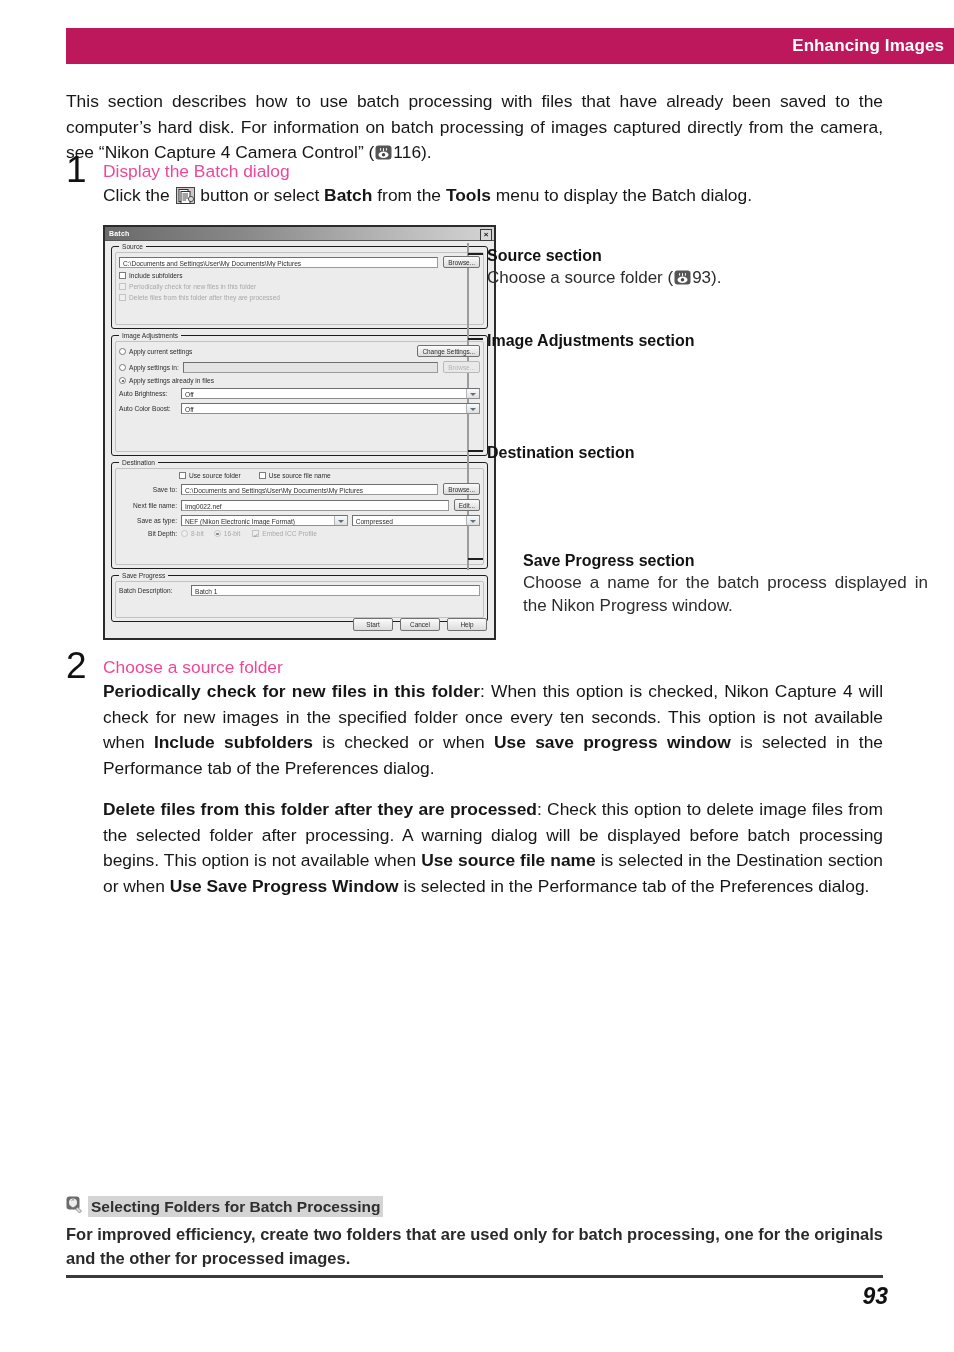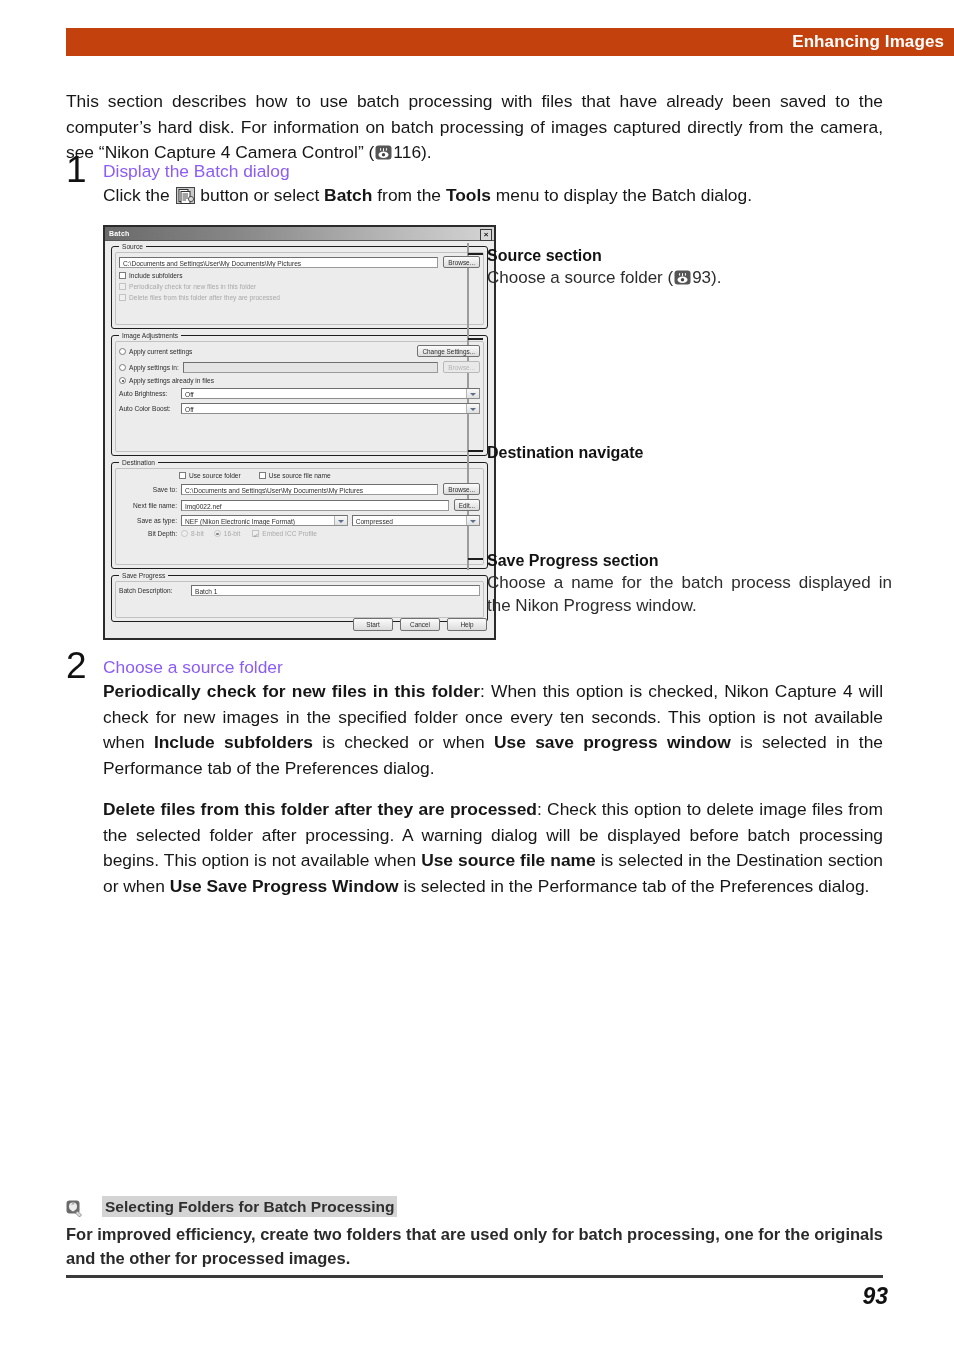--- a/index.html
+++ b/index.html
@@ -15,22 +15,22 @@
     color: #1a1a1a;
     overflow: hidden;
   }
 
   
   .page-header {
     position: absolute;
     left: 66px;
     top: 28px;
     width: 888px;
-    height: 28px;
-    background: #c2410c;
+    height: 36px;
+    background: #be185d;
   }
   .page-header .hdr-title {
     position: absolute;
     right: 10px;
     top: 50%;
     transform: translateY(-50%);
     color: #ffffff;
     font-size: 17px;
     font-weight: bold;
     letter-spacing: 0.1px;
@@ -62,21 +62,21 @@
     line-height: 37px;
     font-weight: 400;
     color: #111;
   }
   .step-body {
     margin-left: 37px;
   }
   .step-title {
     font-size: 17.4px;
     line-height: 23px;
-    color: #8b5cf6;
+    color: #ec4899;
   }
   .step-para {
     font-size: 17.4px;
     line-height: 25.5px;
     text-align: justify;
     color: #161616;
   }
   .step-para + .step-para { margin-top: 16px; }
 
   b, strong { font-weight: bold; }
@@ -326,22 +326,22 @@
 
   
   .note {
     position: absolute;
     left: 66px;
     top: 1196px;
     width: 817px;
   }
   .note-head {
     display: flex;
-    align-items: flex-end;
-    gap: 19px;
+    align-items: flex-start;
+    gap: 5px;
   }
   .note-title {
     font-size: 15.5px;
     font-weight: bold;
     color: #2f2f2f;
     background: #d4d4d4;
     padding: 1px 3px;
     line-height: 19px;
   }
   .note-body {
@@ -523,27 +523,28 @@
   <div class="co-title">Source section</div>
   <div class="co-text"><span>Choose a source folder (</span><span class="pref"><svg viewBox="0 0 17 15">
           <rect x="0.5" y="0.5" width="16" height="14" rx="3" fill="#555"></rect>
           <path d="M8.5 3.2 L8.5 6.2 M5.6 3.2 L5.6 5.6 M11.4 3.2 L11.4 5.6" stroke="#fff" stroke-width="1"></path>
           <ellipse cx="8.5" cy="9.8" rx="5" ry="3.2" fill="#fff"></ellipse>
           <circle cx="8.5" cy="9.8" r="1.7" fill="#444"></circle>
         </svg></span><span>93</span><span>).</span></div>
 </div>
 
 <div class="callout" style="top:330px;">
+  <div class="co-title">Image Adjustments section</div>
 </div>
 
 <div class="callout" style="top:442px;">
-  <div class="co-title">Destination navigate</div>
-</div>
-
-<div class="callout" style="top:550px;">
+  <div class="co-title">Destination section</div>
+</div>
+
+<div class="callout" style="top:550px;padding-left:36px;">
   <div class="co-title">Save Progress section</div>
   <div class="co-text just">Choose a name for the batch process displayed in the Nikon Progress window.</div>
 </div>
 
 <div class="step" style="top:656px;">
   <div class="step-num">2</div>
   <div class="step-body">
     <div class="step-title">Choose a source folder</div>
     <div id="step2-paras">
         <div class="step-para"><b>Periodically check for new files in this folder</b><span>: When this option is checked, Nikon Capture 4 will check for new images in the specified folder once every ten seconds. This option is not available when </span><b>Include subfolders</b><span> is checked or when </span><b>Use save progress window</b><span> is selected in the Performance tab of the Preferences dialog.</span></div>

